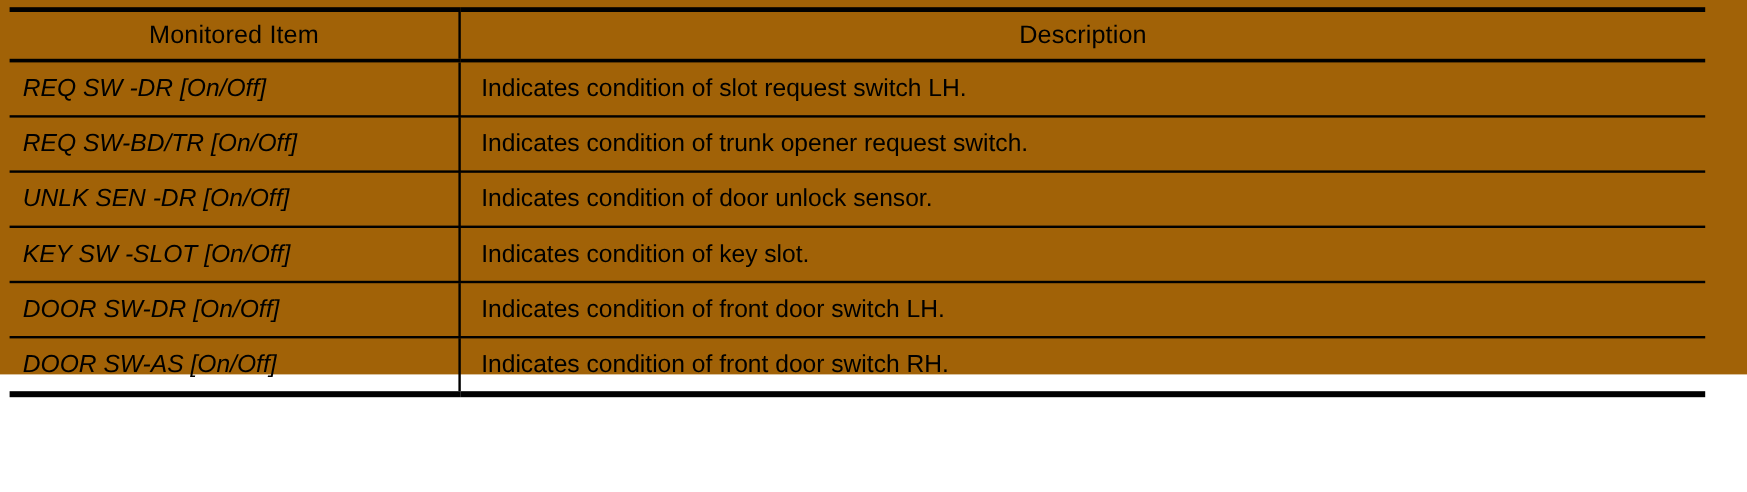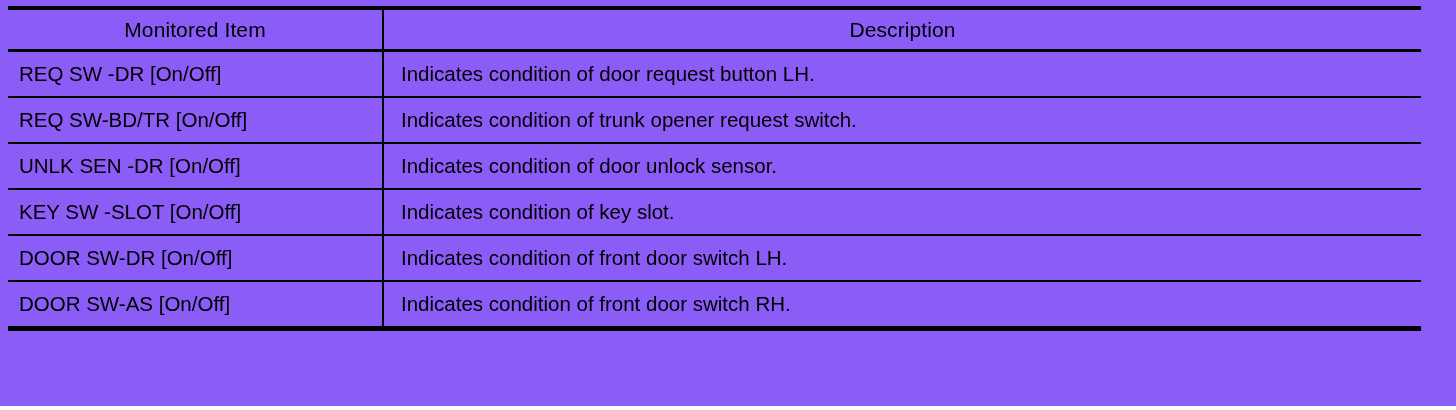--- a/index.html
+++ b/index.html
@@ -11,22 +11,22 @@
     width: 1456px;
     height: 410px;
     font-family: "Liberation Sans", sans-serif;
     color: #000000;
     overflow: hidden;
   }
 
   .page {
     position: relative;
     width: 1456px;
-    height: 406px;
-    background: #8b5cf6;
+    height: 312px;
+    background: #a16207;
   }
 
   
   .spec-table {
     position: absolute;
     left: 8px;
     top: 6px;
     width: 1413px;
     border-collapse: collapse;
     table-layout: fixed;
@@ -57,20 +57,21 @@
     padding: 0;
     vertical-align: middle;
     font-size: 20.5px;
     border-bottom: 2px solid #000000;
   }
 
   .spec-table tbody tr.data-row > td.cell-item {
     border-right: 2px solid #000000;
     padding-left: 11px;
     white-space: nowrap;
+    font-style: italic;
   }
 
   .spec-table tbody tr.data-row > td.cell-desc {
     padding-left: 17px;
     white-space: nowrap;
   }
 
   
   .spec-table tbody tr.data-row.last-row > td {
     border-bottom: 5px solid #000000;
@@ -100,21 +101,21 @@
         </th>
       </tr>
     </thead>
     <tbody id="table-body">
 
     <tr class="data-row">
           <td class="cell-item">
             <span class="cell-text">REQ SW -DR [On/Off]</span>
           </td>
           <td class="cell-desc">
-            <span class="cell-text">Indicates condition of door request button LH.</span>
+            <span class="cell-text">Indicates condition of slot request switch LH.</span>
           </td>
         </tr>
         <tr class="data-row">
           <td class="cell-item">
             <span class="cell-text">REQ SW-BD/TR [On/Off]</span>
           </td>
           <td class="cell-desc">
             <span class="cell-text">Indicates condition of trunk opener request switch.</span>
           </td>
         </tr>

